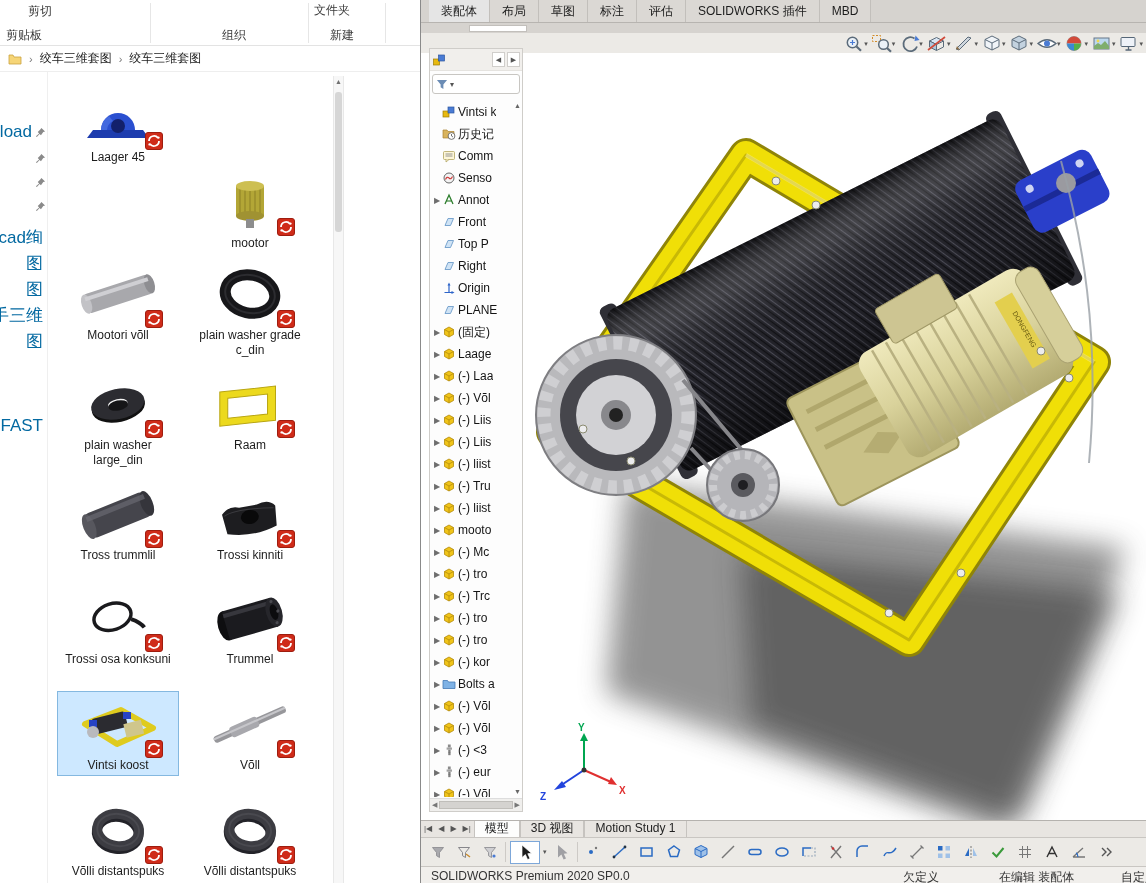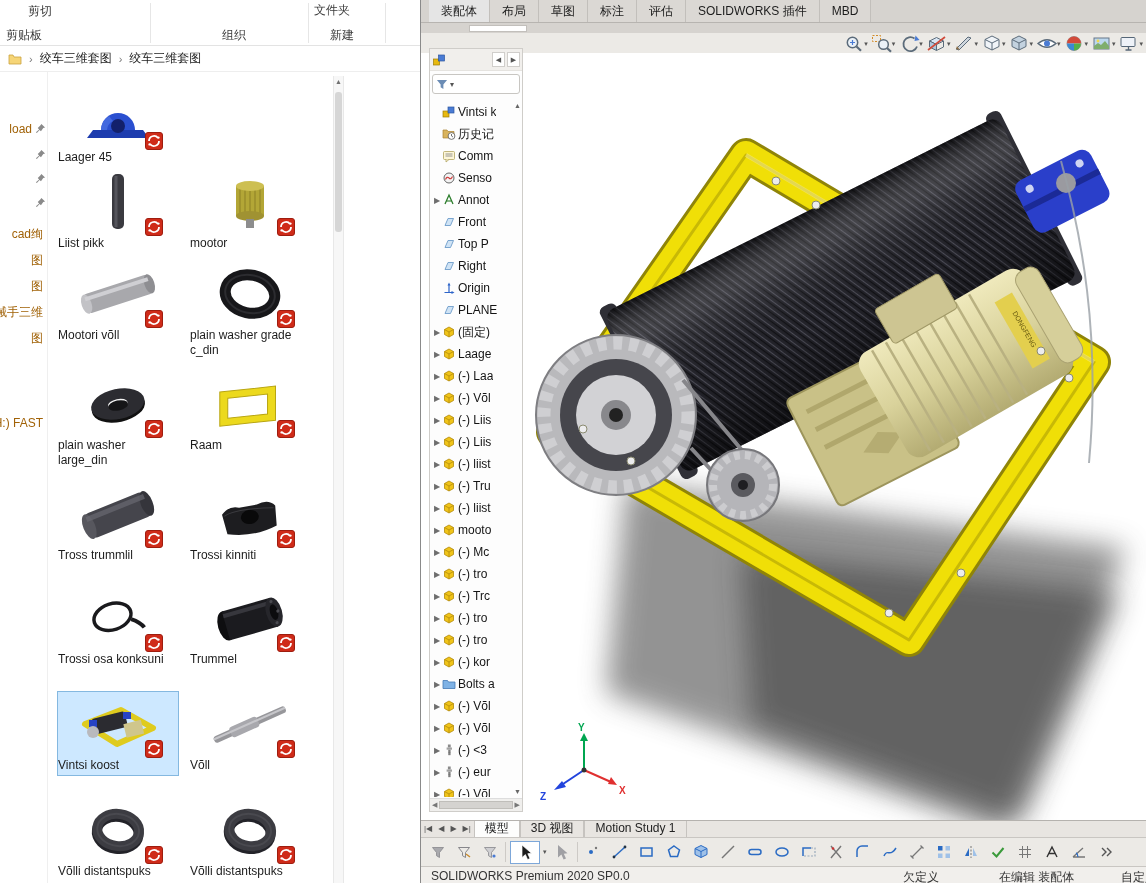--- a/index.html
+++ b/index.html
@@ -9,30 +9,30 @@
 
   
   .explorer{position:absolute;left:0;top:0;width:420px;height:883px;background:#fff;overflow:hidden}
   .ribbon{position:absolute;left:0;top:0;width:420px;height:46px;background:#fff;border-bottom:1px solid #e3e3e3}
   .rlabel{position:absolute;font-size:12px;color:#3b3b3b;white-space:nowrap}
   .rdiv{position:absolute;top:3px;height:40px;width:1px;background:#e6e6e6}
   .crumbbar{position:absolute;left:0;top:46px;width:420px;height:26px;display:flex;align-items:center;gap:7px;padding-left:8px;border-bottom:1px solid #eee;font-size:12px;color:#1c1c1c}
   .chev{color:#777;font-size:11px}
   .clink{color:#1c1c1c;text-decoration:none;cursor:default}
   .navpane{position:absolute;left:0;top:72px;width:48px;height:811px;border-right:1px solid #efefef;background:#fff}
-  .navitem{position:absolute;left:0;width:48px;height:20px;overflow:hidden;font-size:12px;color:#a16207}
+  .navitem{position:absolute;left:0;width:48px;height:20px;overflow:hidden;font-size:17px;color:#0369a1}
   .navitem .lbl{position:absolute;white-space:nowrap;top:2px}
   .navitem .pin{position:absolute;right:2px;top:3px}
   .filegrid{position:absolute;inset:0}
   .fitem{position:absolute;width:120px;padding:2px 0}
   .fitem.sel{background:#cde8ff;outline:1px solid #84b8e0}
   .thumb{width:120px;height:60px;position:relative}
   .thumb svg.main{display:block;margin:0 auto}
   .swb{position:absolute;right:15px;bottom:-4px;line-height:0}
-  .fname{font-size:12px;line-height:15px;color:#1c1c1c;margin-top:4px;overflow-wrap:break-word}
+  .fname{font-size:12px;line-height:15px;text-align:center;color:#1c1c1c;margin-top:4px;overflow-wrap:break-word}
   .vscroll{position:absolute;left:333px;top:76px;width:11px;height:807px;background:#f7f7f7;border-left:1px solid #e8e8e8;border-right:1px solid #e8e8e8}
   .vsa{position:absolute;left:0;top:0;width:100%;text-align:center;font-size:7px;color:#707070;line-height:12px}
   .vsthumb{position:absolute;left:1px;top:16px;width:7px;height:140px;background:#d6d6d6;border-radius:3px}
 
   
   .sw{position:absolute;left:420px;top:0;width:726px;height:883px;background:#fff;border-left:1px solid #8a8a8a}
   .swtabs{position:absolute;left:0;top:0;width:726px;height:23px;background:#d6d3cf;display:flex;padding-left:8px;border-bottom:1px solid #b7b4b0}
   .swtab{padding:0 12px;font-size:12px;line-height:22px;border-right:1px solid #c2bfbb;background:#dbd8d4;color:#1c1c1c;white-space:nowrap}
   .swtab.act{background:#e5e5e5}
   .subbar{position:absolute;left:0;top:23px;width:726px;height:10px;background:#d6d3cf}
@@ -150,35 +150,20 @@
               <path d="M38 44a17 17 0 0 1 8-14l4 5a11 11 0 0 0-6 9z" fill="#4a6fe2" opacity=".8"></path>
             </svg>
             <span class="swb"><svg width="18" height="18" viewBox="0 0 18 18">
                 <rect x="0.5" y="0.5" width="17" height="17" rx="2.5" fill="#cf2b19" stroke="#9e1d0f"></rect>
                 <path d="M4 9a5 5 0 0 1 9-3M14 9a5 5 0 0 1-9 3" stroke="#fff" stroke-width="1.8" fill="none"></path>
                 <circle cx="13.4" cy="5.6" r="1.2" fill="#fff"></circle>
                 <circle cx="4.6" cy="12.4" r="1.2" fill="#fff"></circle>
               </svg></span>
           </div>
           <div class="fname">Laager 45</div>
-        </div>
-        <div class="fitem" style="left:58px;top:170px">
-          <div class="thumb">
-            <svg class="main" width="110" height="60" viewBox="0 0 110 60">
-              <rect x="49" y="2" width="12" height="55" rx="5" fill="#3a3a40"></rect>
-              <rect x="51.5" y="4" width="3" height="51" fill="#55555c"></rect>
-            </svg>
-            <span class="swb"><svg width="18" height="18" viewBox="0 0 18 18">
-                <rect x="0.5" y="0.5" width="17" height="17" rx="2.5" fill="#cf2b19" stroke="#9e1d0f"></rect>
-                <path d="M4 9a5 5 0 0 1 9-3M14 9a5 5 0 0 1-9 3" stroke="#fff" stroke-width="1.8" fill="none"></path>
-                <circle cx="13.4" cy="5.6" r="1.2" fill="#fff"></circle>
-                <circle cx="4.6" cy="12.4" r="1.2" fill="#fff"></circle>
-              </svg></span>
-          </div>
-          <div class="fname">Liist pikk</div>
         </div>
         <div class="fitem" style="left:58px;top:262px">
           <div class="thumb">
             <svg class="main" width="110" height="60" viewBox="0 0 110 60">
               <g transform="rotate(-18 55 30)">
                 <rect x="22" y="20" width="66" height="20" rx="3" fill="#a8a8ac"></rect>
                 <ellipse cx="88" cy="30" rx="5" ry="10" fill="#8e8e92"></ellipse>
                 <ellipse cx="22" cy="30" rx="5" ry="10" fill="#c2c2c6"></ellipse>
                 <rect x="22" y="23" width="66" height="4" fill="#cfcfd3"></rect>
               </g>

